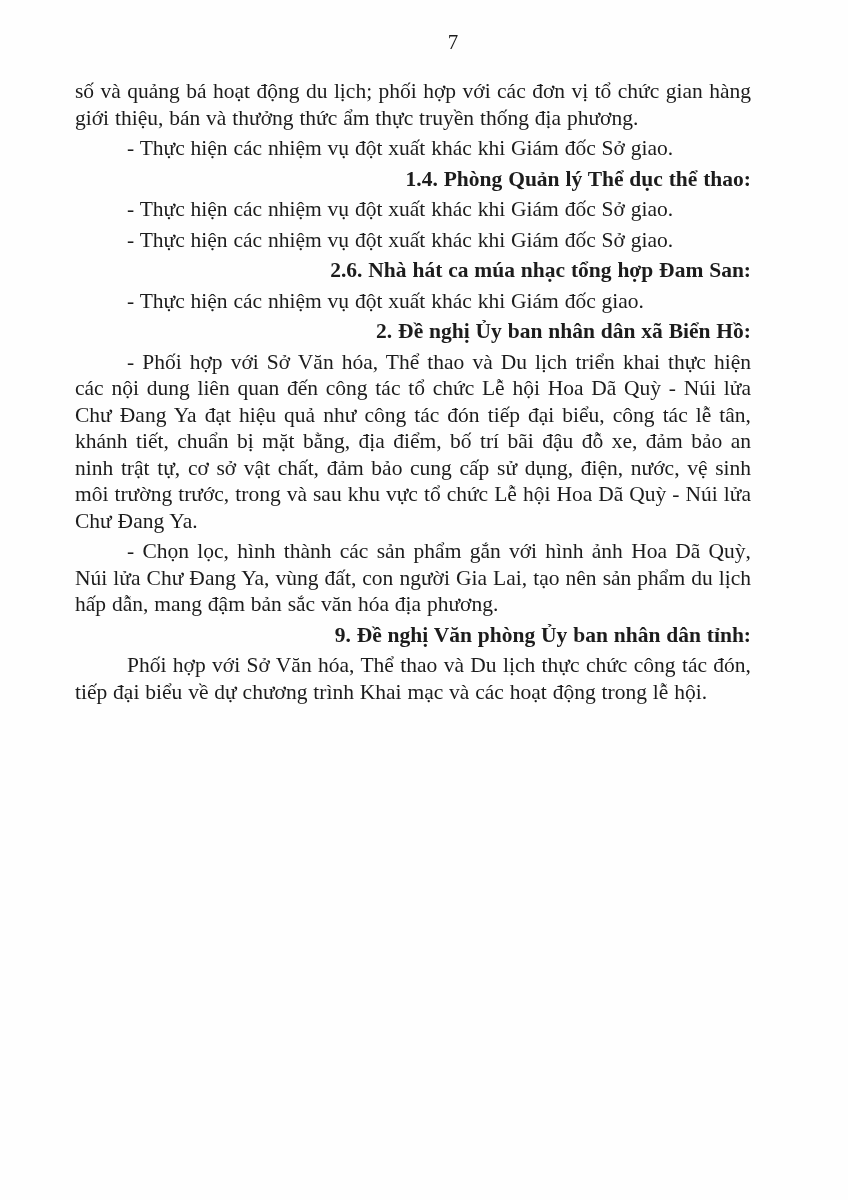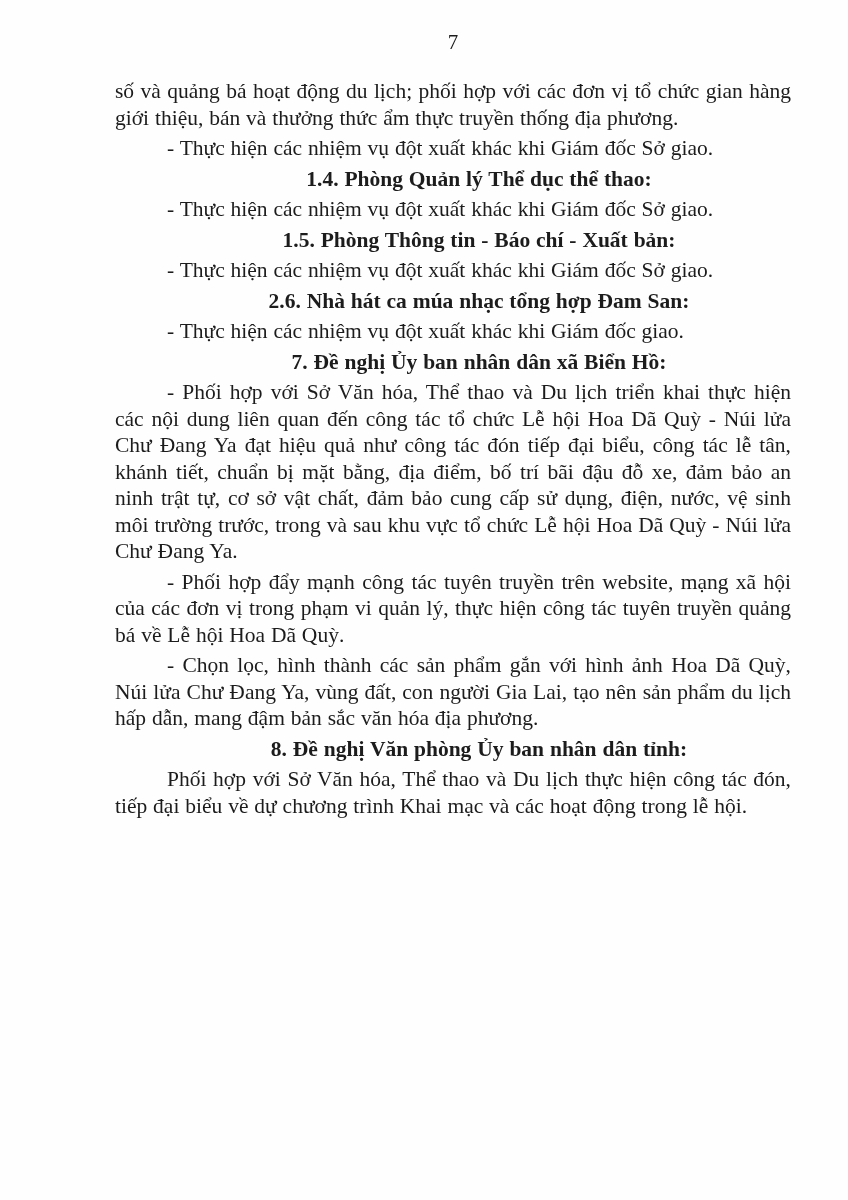--- a/index.html
+++ b/index.html
@@ -21,60 +21,58 @@
 
   .page-number {
     margin: 30px 57px 24px 115px;
     width: 676px;
     text-align: center;
     font-size: 21px;
     line-height: 24px;
   }
 
   .content {
-    margin-left: 115px;
+    margin-left: 75px;
     width: 676px;
   }
 
   p.para {
     font-size: 21.5px;
     line-height: 26.5px;
     text-align: justify;
     text-indent: 52px;
     margin: 0 0 4px 0;
     word-spacing: 0.5px;
   }
 
   p.para.no-indent {
     text-indent: 0;
   }
 
   p.para.heading {
     font-weight: 700;
-    text-align: center;
+    text-align: right;
     font-family: Liberation Serif, serif;
   }
 </style>
 </head>
 <body>
 
 <div class="page">
 
   <div class="page-number">7</div>
 
   <div class="content">
     <p class="para no-indent">số và quảng bá hoạt động du lịch; phối hợp với các đơn vị tổ chức gian hàng giới thiệu, bán và thưởng thức ẩm thực truyền thống địa phương.</p>
     <p class="para">- Thực hiện các nhiệm vụ đột xuất khác khi Giám đốc Sở giao.</p>
     <p class="para heading">1.4. Phòng Quản lý Thể dục thể thao:</p>
     <p class="para">- Thực hiện các nhiệm vụ đột xuất khác khi Giám đốc Sở giao.</p>
-    <p class="para heading">1.5. Phòng Thông tin - Báo chí - Xuất bản:</p>
     <p class="para">- Thực hiện các nhiệm vụ đột xuất khác khi Giám đốc Sở giao.</p>
     <p class="para heading">2.6. Nhà hát ca múa nhạc tổng hợp Đam San:</p>
     <p class="para">- Thực hiện các nhiệm vụ đột xuất khác khi Giám đốc giao.</p>
-    <p class="para heading">7. Đề nghị Ủy ban nhân dân xã Biển Hồ:</p>
+    <p class="para heading">2. Đề nghị Ủy ban nhân dân xã Biển Hồ:</p>
     <p class="para">- Phối hợp với Sở Văn hóa, Thể thao và Du lịch triển khai thực hiện các nội dung liên quan đến công tác tổ chức Lễ hội Hoa Dã Quỳ - Núi lửa Chư Đang Ya đạt hiệu quả như công tác đón tiếp đại biểu, công tác lễ tân, khánh tiết, chuẩn bị mặt bằng, địa điểm, bố trí bãi đậu đỗ xe, đảm bảo an ninh trật tự, cơ sở vật chất, đảm bảo cung cấp sử dụng, điện, nước, vệ sinh môi trường trước, trong và sau khu vực tổ chức Lễ hội Hoa Dã Quỳ - Núi lửa Chư Đang Ya.</p>
-    <p class="para">- Phối hợp đẩy mạnh công tác tuyên truyền trên website, mạng xã hội của các đơn vị trong phạm vi quản lý, thực hiện công tác tuyên truyền quảng bá về Lễ hội Hoa Dã Quỳ.</p>
     <p class="para">- Chọn lọc, hình thành các sản phẩm gắn với hình ảnh Hoa Dã Quỳ, Núi lửa Chư Đang Ya, vùng đất, con người Gia Lai, tạo nên sản phẩm du lịch hấp dẫn, mang đậm bản sắc văn hóa địa phương.</p>
-    <p class="para heading">8. Đề nghị Văn phòng Ủy ban nhân dân tỉnh:</p>
-    <p class="para">Phối hợp với Sở Văn hóa, Thể thao và Du lịch thực hiện công tác đón, tiếp đại biểu về dự chương trình Khai mạc và các hoạt động trong lễ hội.</p>
+    <p class="para heading">9. Đề nghị Văn phòng Ủy ban nhân dân tỉnh:</p>
+    <p class="para">Phối hợp với Sở Văn hóa, Thể thao và Du lịch thực chức công tác đón, tiếp đại biểu về dự chương trình Khai mạc và các hoạt động trong lễ hội.</p>
   </div>
 
 </div>
 
 </body></html>

